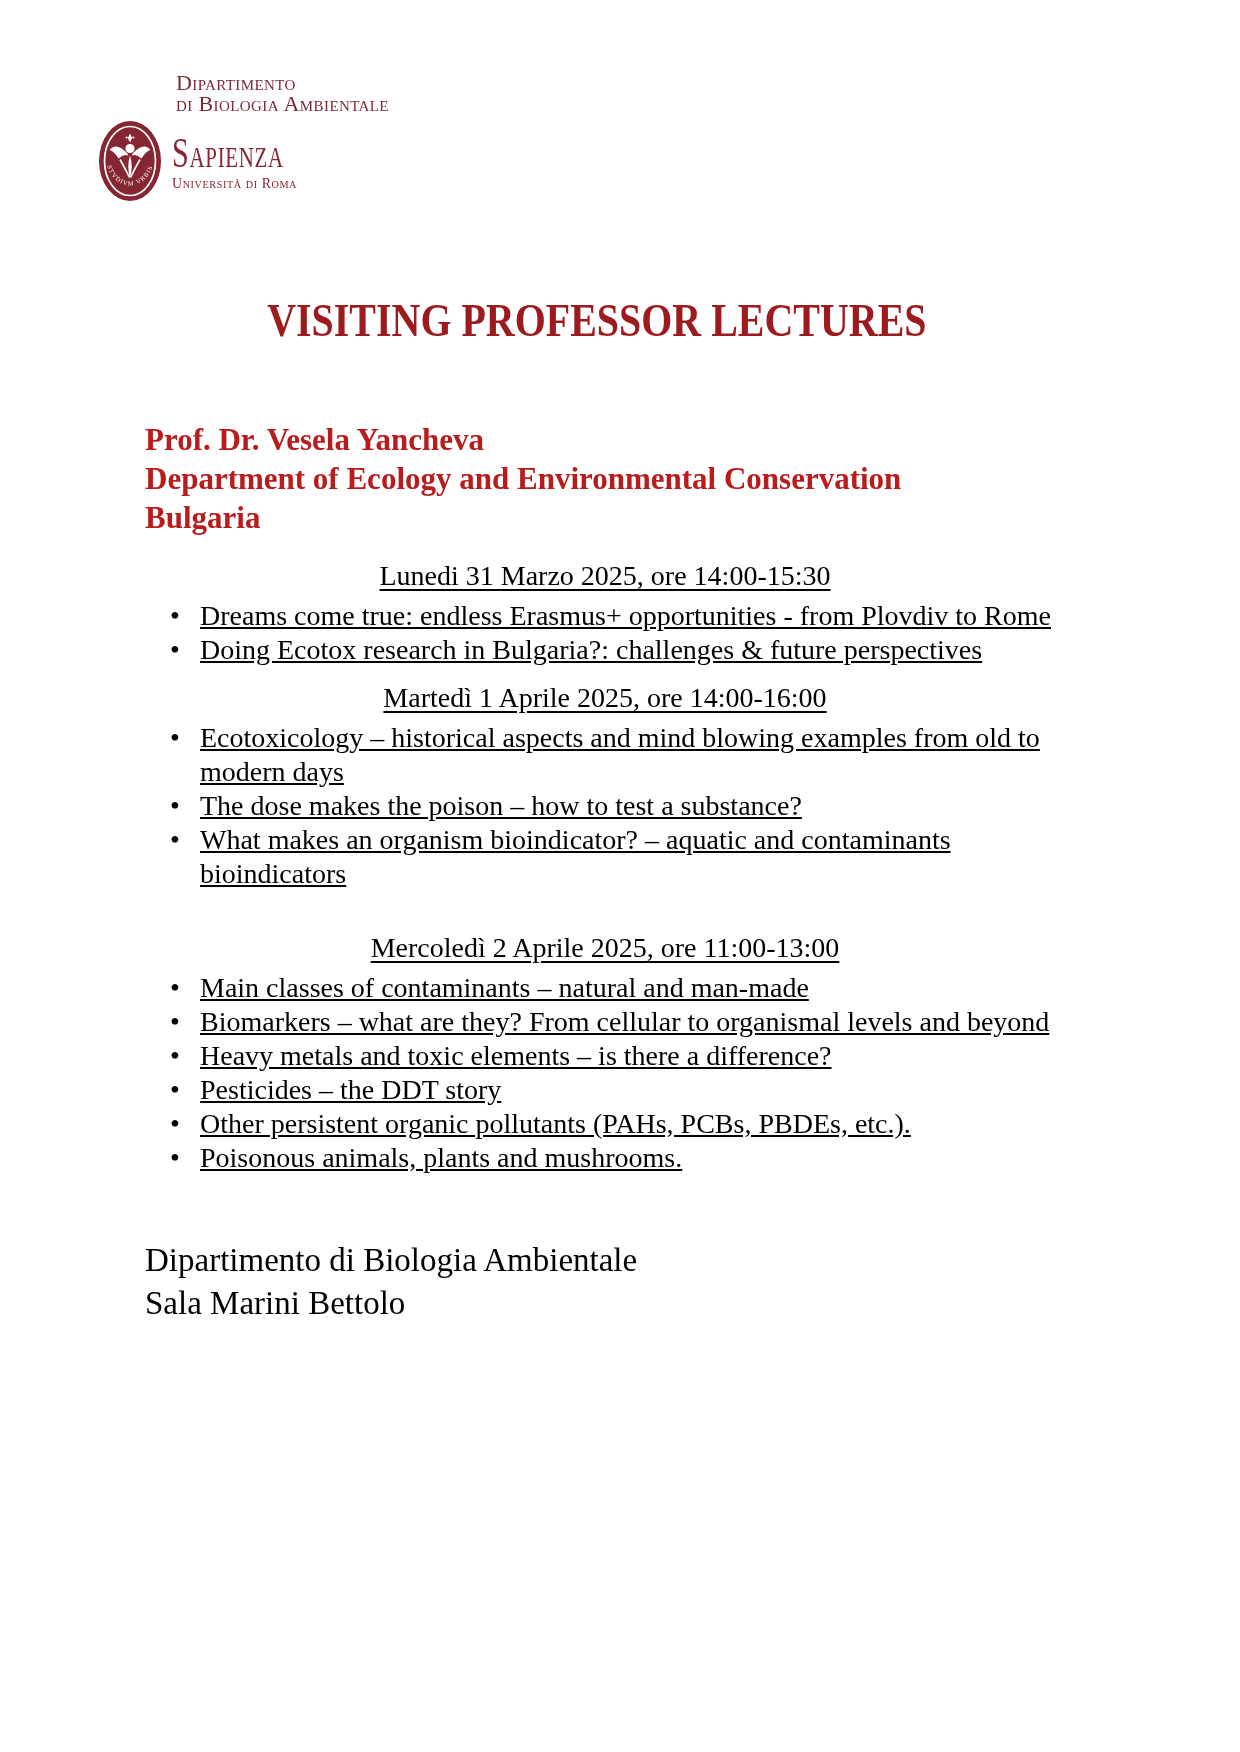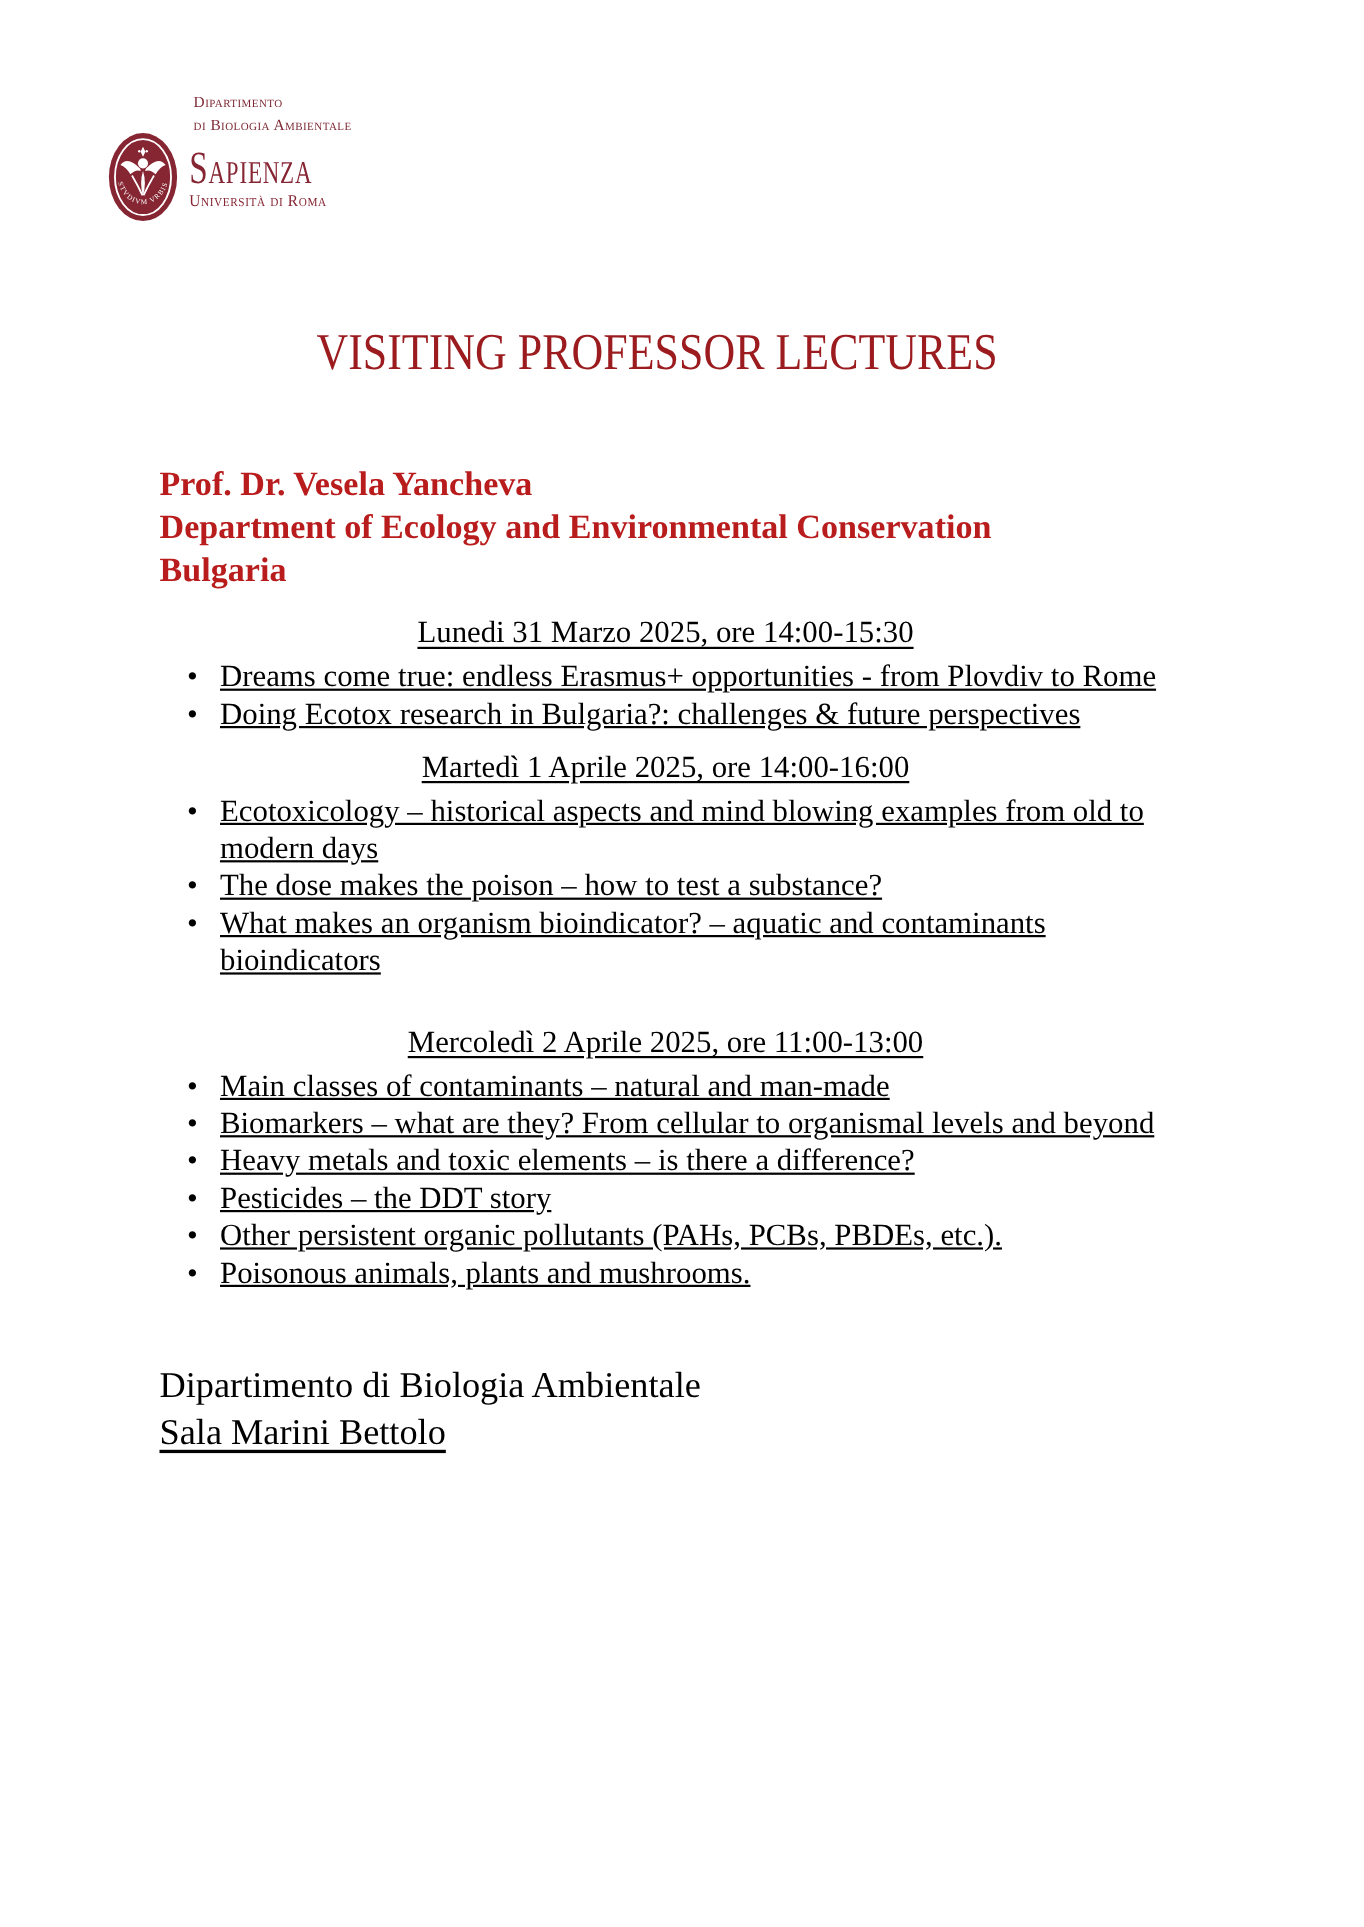--- a/index.html
+++ b/index.html
@@ -4,40 +4,40 @@
 <style>
   html,body{margin:0;padding:0;}
   body{
     width:1240px;height:1752px;position:relative;background:#ffffff;
     font-family:"Liberation Serif","DejaVu Serif",serif;color:#000000;
     overflow:hidden;
   }
   
   .dept-lockup{
     position:absolute;left:176px;top:72px;
-    font-variant:small-caps;font-size:14px;line-height:21px;
-    letter-spacing:0.4px;color:#7e2a35;font-weight:500;margin-top:11px;
+    font-variant:small-caps;font-size:22px;line-height:21px;
+    letter-spacing:0.4px;color:#7e2a35;font-weight:500;
   }
   .crest{position:absolute;left:98px;top:120px;}
   .sapienza-lockup{position:absolute;left:172px;top:132px;color:#862633;}
   .sapienza-name{
     display:inline-block;font-size:42px;line-height:42px;letter-spacing:1px;
     transform:scaleX(0.72);transform-origin:left center;
     font-variant:small-caps;font-weight:500;
   }
   .sapienza-sub{
     display:inline-block;font-size:15px;line-height:16px;letter-spacing:0.6px;
     transform:scaleX(0.93);transform-origin:left center;
     font-variant:small-caps;font-weight:500;margin-top:-2px;
   }
   
   .content{position:absolute;left:145px;top:0;width:960px;}
   .doc-title{
     margin:296px 56px 0 0;text-align:center;
-    font-size:47px;line-height:48px;font-weight:400;color:#9b1b1e;
+    font-size:47px;line-height:48px;font-weight:700;color:#9b1b1e;
   }
   .doc-title .squeeze{display:inline-block;transform:scaleX(0.85);transform-origin:center;white-space:nowrap;}
   .speaker{
     margin:76px 40px 0 0;text-align:left;
     font-weight:700;font-size:31px;line-height:39px;color:#b91c1c;
   }
   .session-heading{
     margin:22px 40px 0 0;text-align:center;
     font-size:28px;line-height:34px;font-weight:400;color:#000;
     text-decoration:underline;text-decoration-thickness:2px;text-underline-offset:4px;
@@ -51,21 +51,21 @@
     font-size:28px;line-height:34px;
   }
   ul.topics li::before{
     content:"\2022";position:absolute;left:25px;top:0;
     font-size:28px;line-height:34px;
   }
   .doc-footer{
     margin:64px 40px 0 0;text-align:left;
     font-size:33px;line-height:43px;color:#000;
   }
-  .doc-footer .room{text-decoration:underline;text-underline-offset:5px;}
+  .doc-footer .room{text-underline-offset:5px;}
 </style>
 </head>
 <body>
 
 <div class="dept-lockup">
   <div>Dipartimento</div>
   <div>di Biologia Ambientale</div>
 </div>
 
 <svg class="crest" width="64" height="82" viewBox="0 0 64 82" aria-hidden="true">

